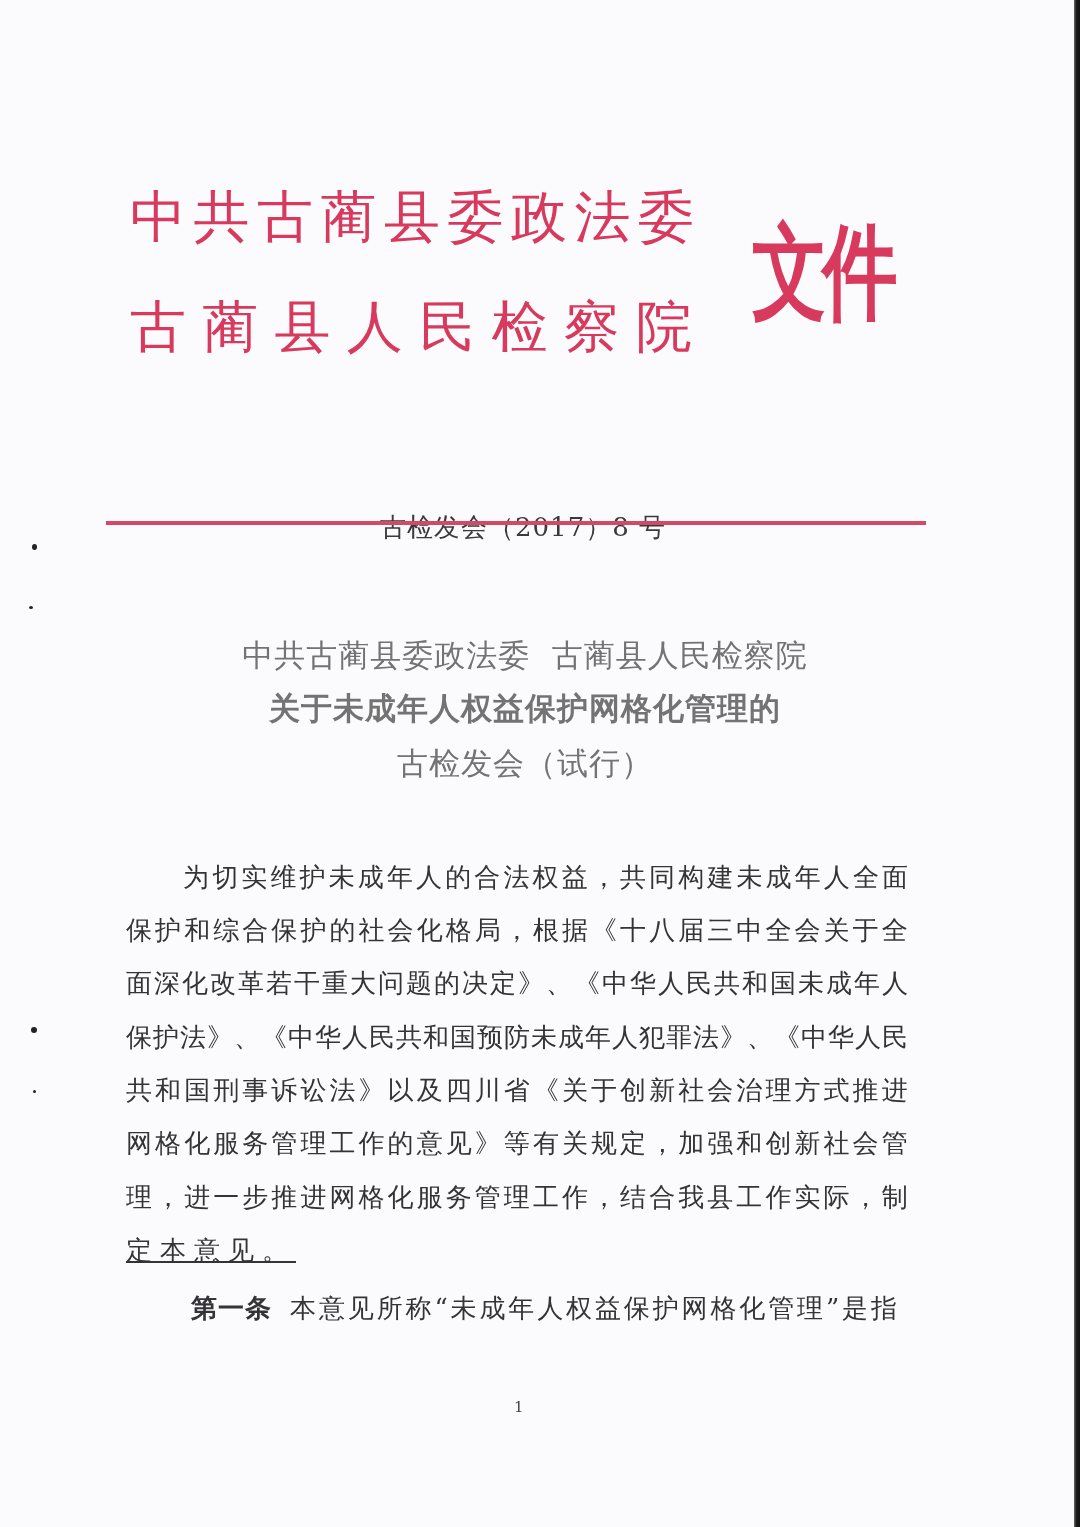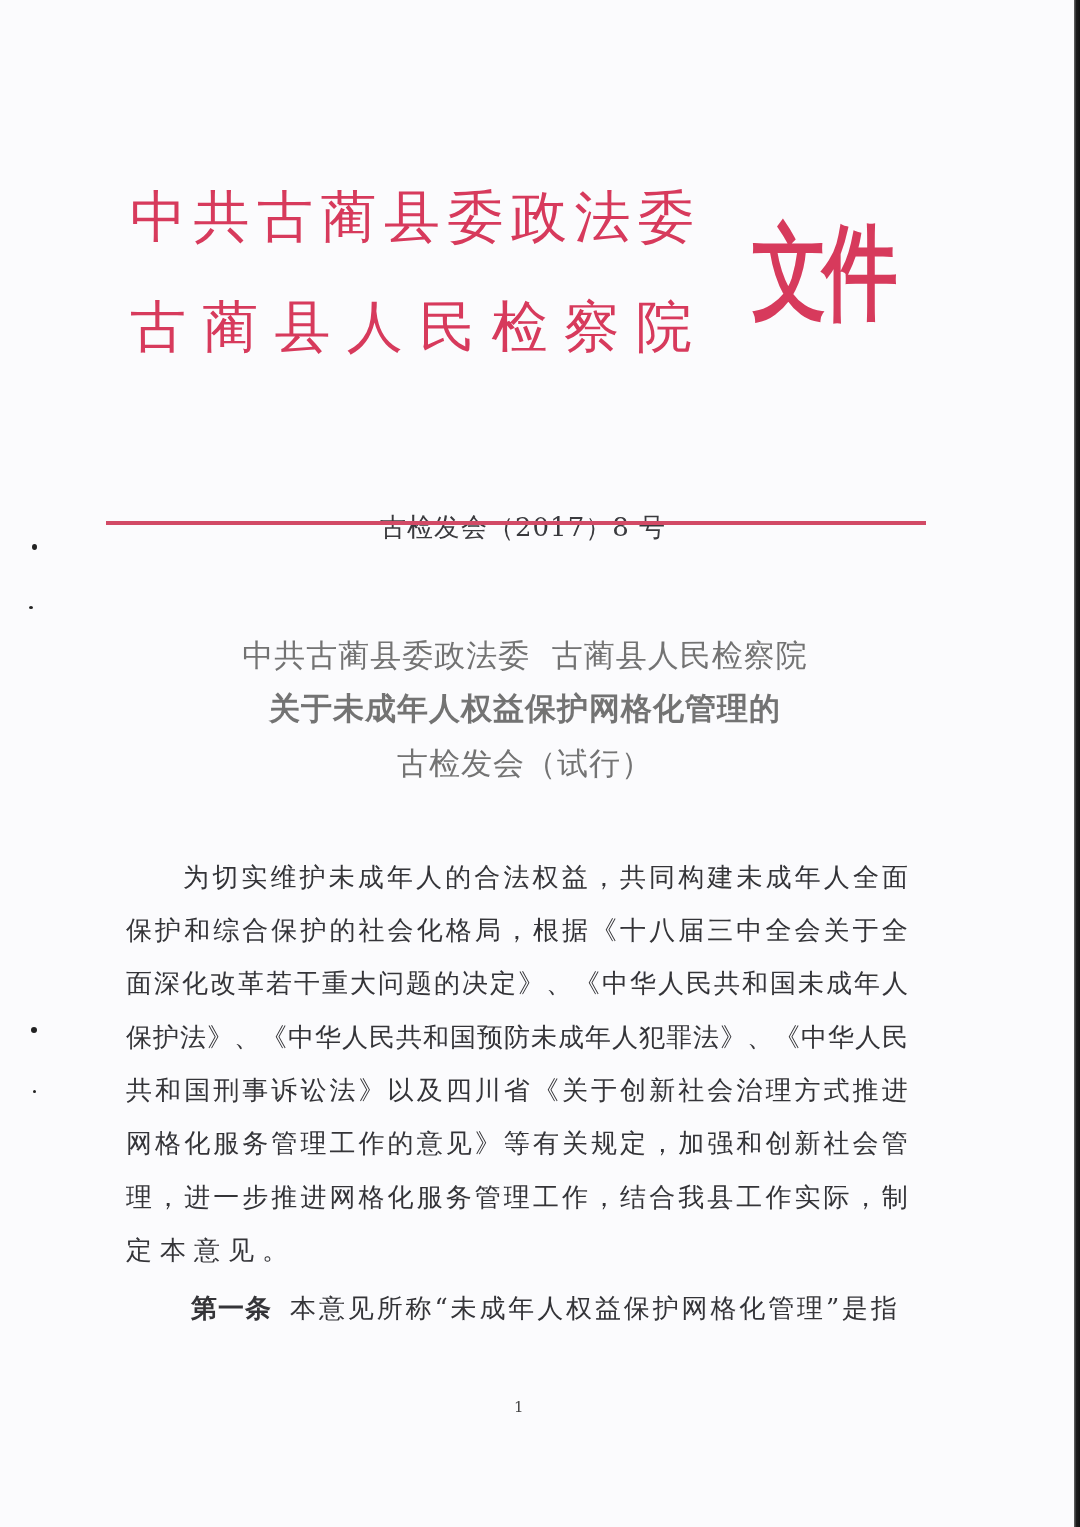--- a/index.html
+++ b/index.html
@@ -321,21 +321,21 @@
         <span class="ch">合</span>
         <span class="ch">我</span>
         <span class="ch">县</span>
         <span class="ch">工</span>
         <span class="ch">作</span>
         <span class="ch">实</span>
         <span class="ch">际</span>
         <span class="ch">，</span>
         <span class="ch">制</span>
       </div>
-      <div class="body-line last" style="top: 1232px; letter-spacing: 8px;">定本意见。</div>
+      <div class="body-line last" style="top: 1232px; letter-spacing: 8px; text-decoration: underline;">定本意见。</div>
     </div>
 
   <div class="article-line">
     <span class="article-label">第一条</span>
     <span class="article-text" id="art1">
         <span class="ch">本</span>
         <span class="ch">意</span>
         <span class="ch">见</span>
         <span class="ch">所</span>
         <span class="ch">称</span>

